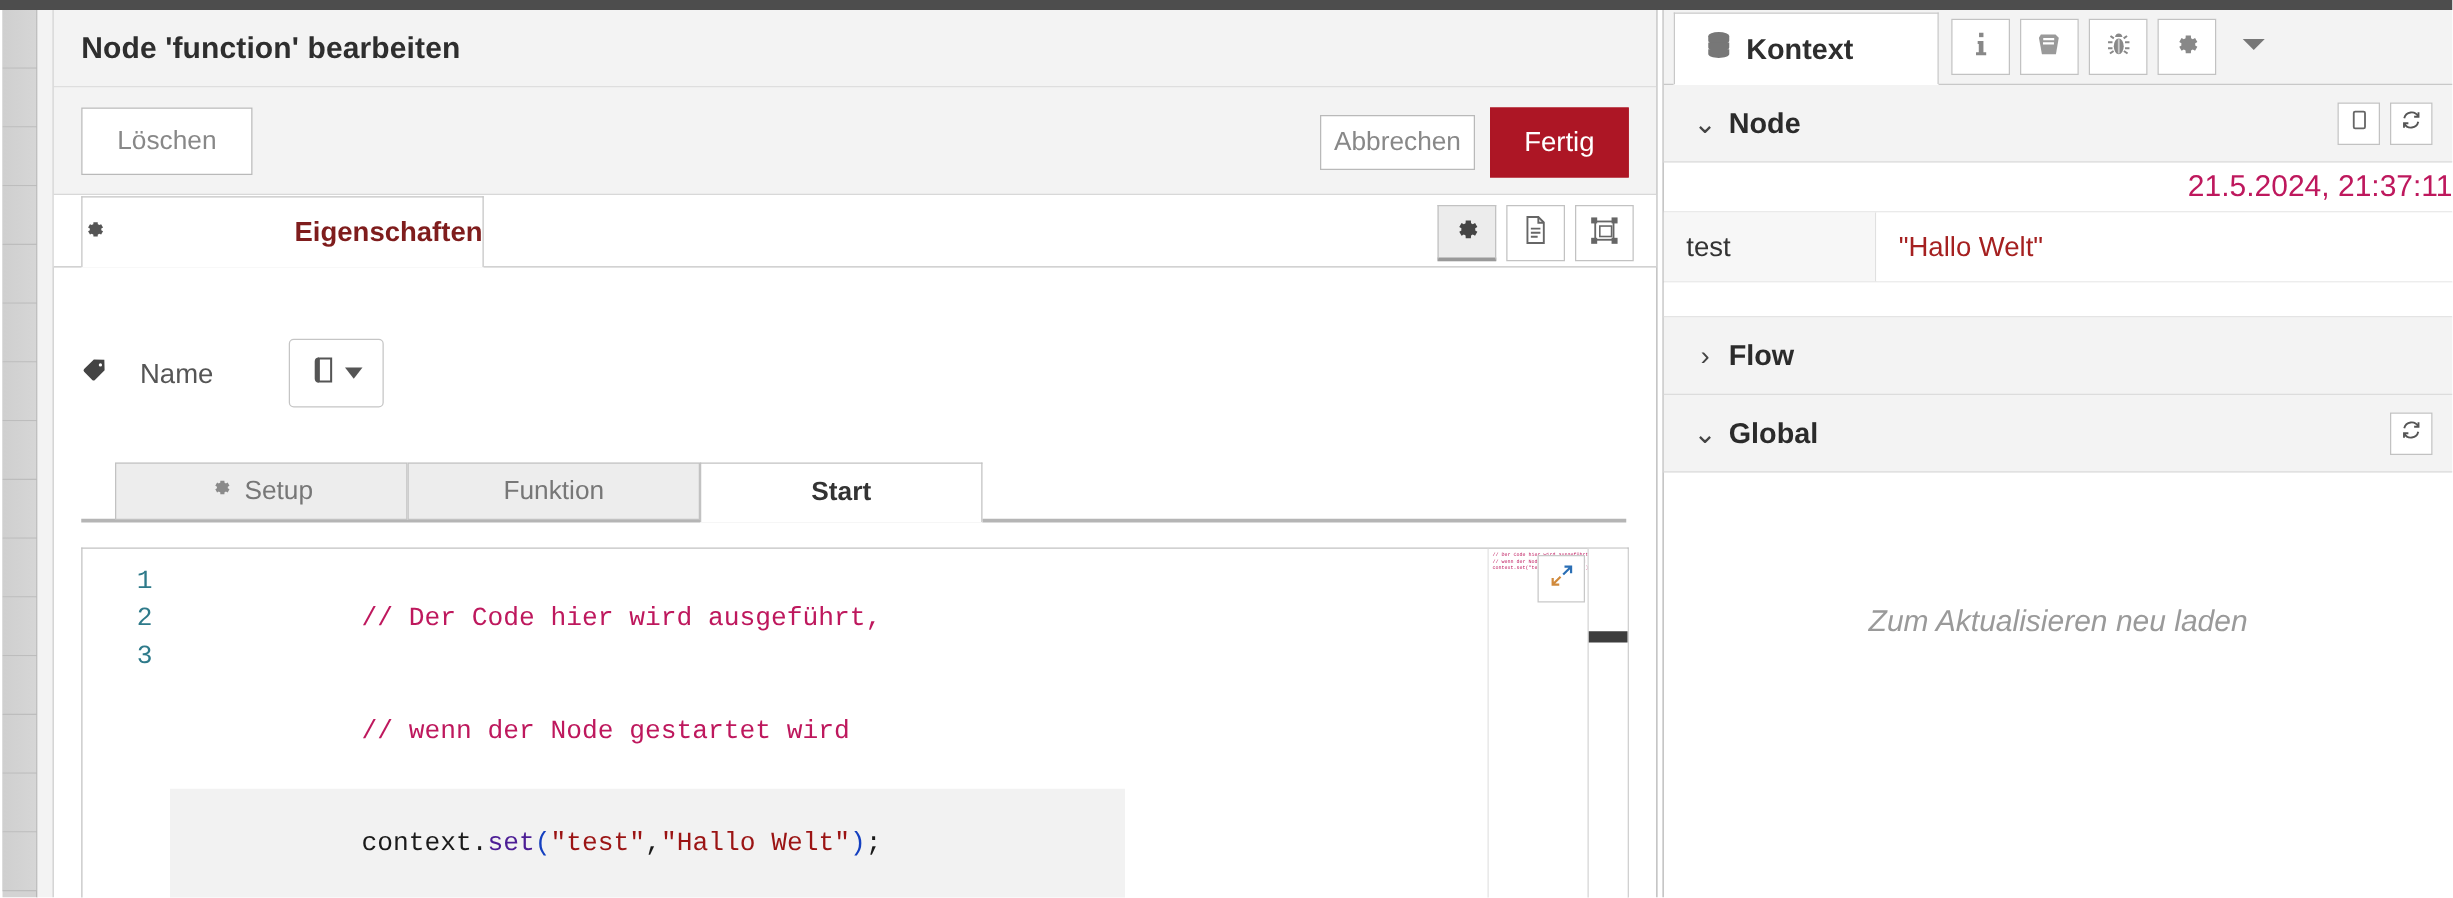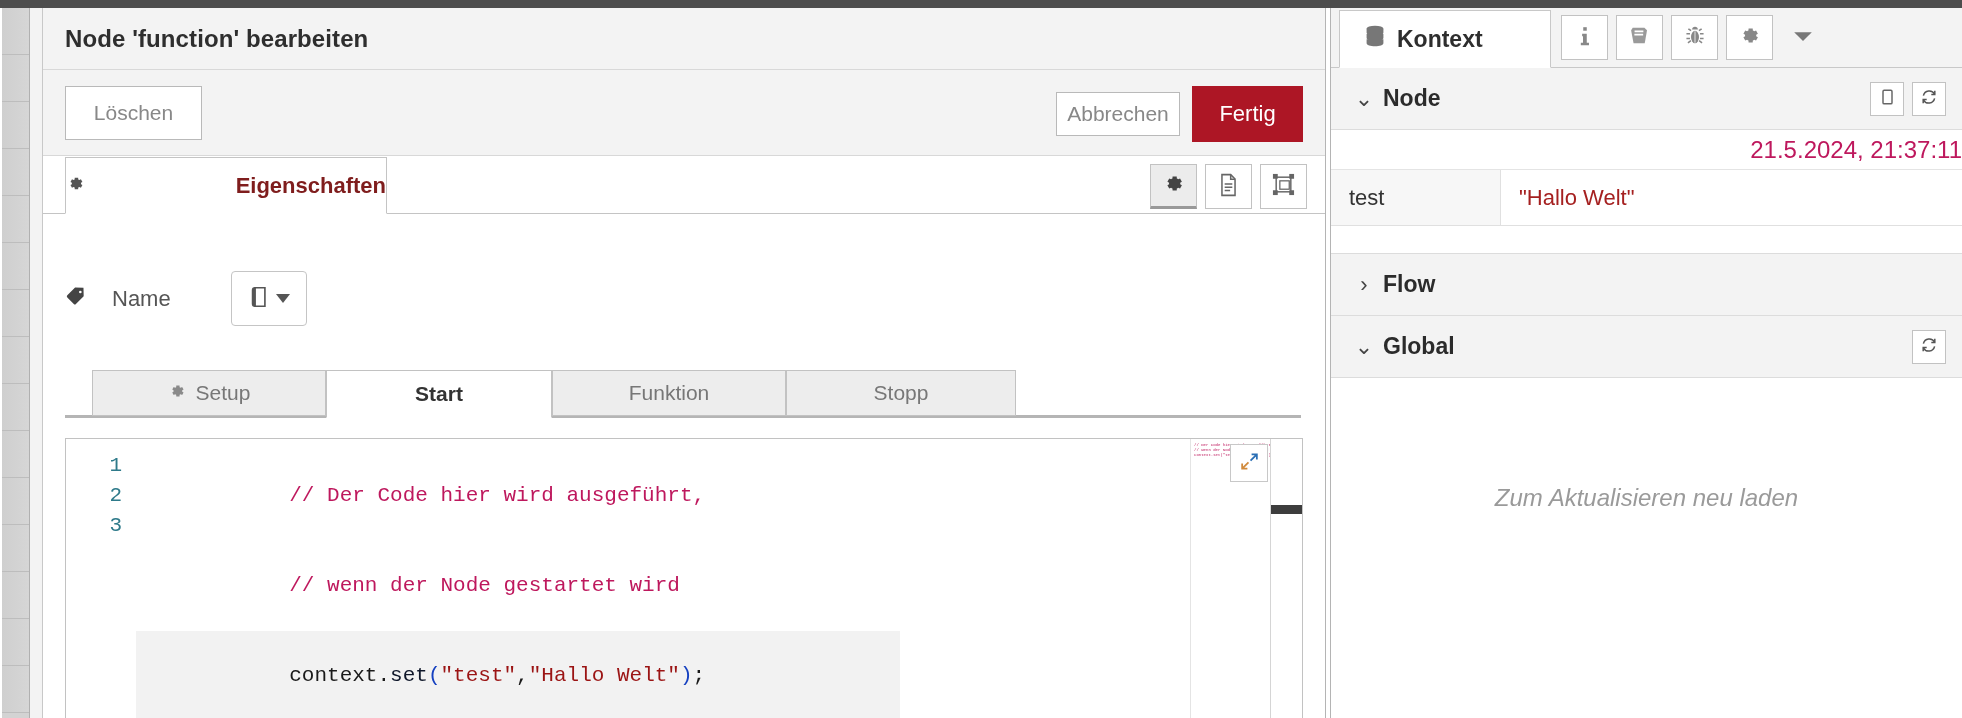--- a/index.html
+++ b/index.html
@@ -157,21 +157,21 @@
   }
   .gutter div { line-height: 30px; }
   .code-area {
     flex: 1; padding-top: 12px; font-family: "Liberation Mono", monospace;
     font-size: 21px; position: relative; overflow: hidden;
   }
   .code-line { line-height: 30px; white-space: pre; padding-left: 2px; }
   .code-line.active-line { background: #f2f2f2; width: 764px; }
   .tok-comment { color: #be185d; }
   .tok-plain { color: #1a1a1a; }
-  .tok-fn { color: #0f172a; margin-top: 16px; }
+  .tok-fn { color: #4c1d95; margin-top: 16px; }
   .tok-paren { color: #1540c0; }
   .tok-str { color: #9b1414; }
   .minimap {
     position: absolute; right: 32px; top: 0; width: 80px; height: 330px;
     border-left: 1px solid #e4e4e4;
   }
   .minimap-code {
     font-family: "Liberation Mono", monospace; font-size: 4px;
     line-height: 5px; padding: 4px 3px; white-space: pre;
   }
@@ -370,28 +370,25 @@
       <div class="subtabs">
         <div class="subtab st-0">
           <span>
             <svg width="18" height="18" viewBox="0 0 20 20" fill="#8a8a8a">
               <path d="M10 6.5a3.5 3.5 0 100 7 3.5 3.5 0 000-7zm0 5.2a1.7 1.7 0 110-3.4 1.7 1.7 0 010 3.4z"></path>
               <path d="M17.3 11.6l-1.5-.9a6 6 0 000-1.4l1.5-.9-1.6-2.8-1.6.8a6 6 0 00-1.2-.7l-.1-1.8H9.2l-.1 1.8a6 6 0 00-1.2.7l-1.6-.8-1.6 2.8 1.5.9a6 6 0 000 1.4l-1.5.9 1.6 2.8 1.6-.8c.4.3.8.5 1.2.7l.1 1.8h3.6l.1-1.8c.4-.2.8-.4 1.2-.7l1.6.8 1.6-2.8z"></path>
             </svg>
           </span>
           <span>Setup</span>
         </div>
+        <div class="subtab st-2">
+          <span>Funktion</span>
+        </div>
         <div class="subtab st-1 active">
           <span>Start</span>
-        </div>
-        <div class="subtab st-2">
-          <span>Funktion</span>
-        </div>
-        <div class="subtab st-3">
-          <span>Stopp</span>
         </div>
       </div>
 
       <div class="editor-wrap">
         <div class="gutter">
           <div>1</div>
           <div>2</div>
           <div>3</div>
         </div>
         <div class="code-area">

